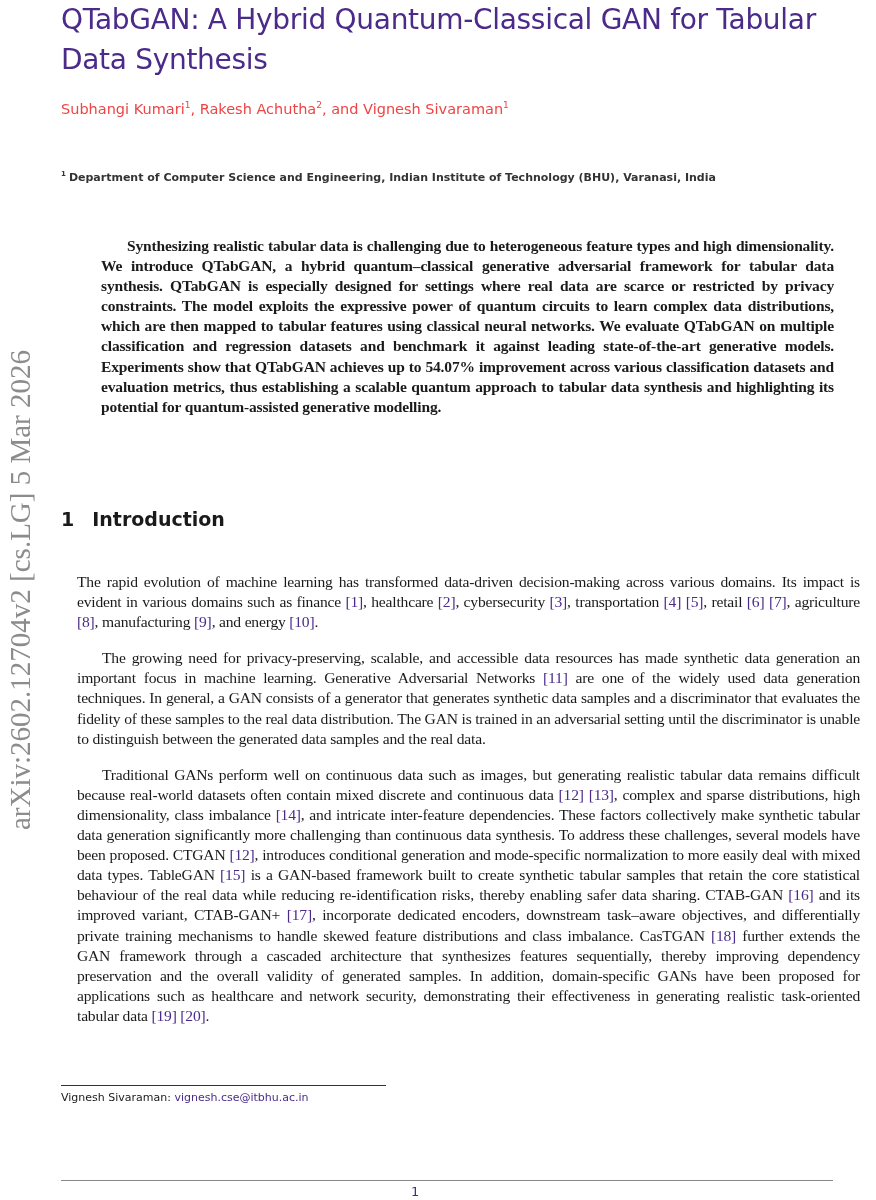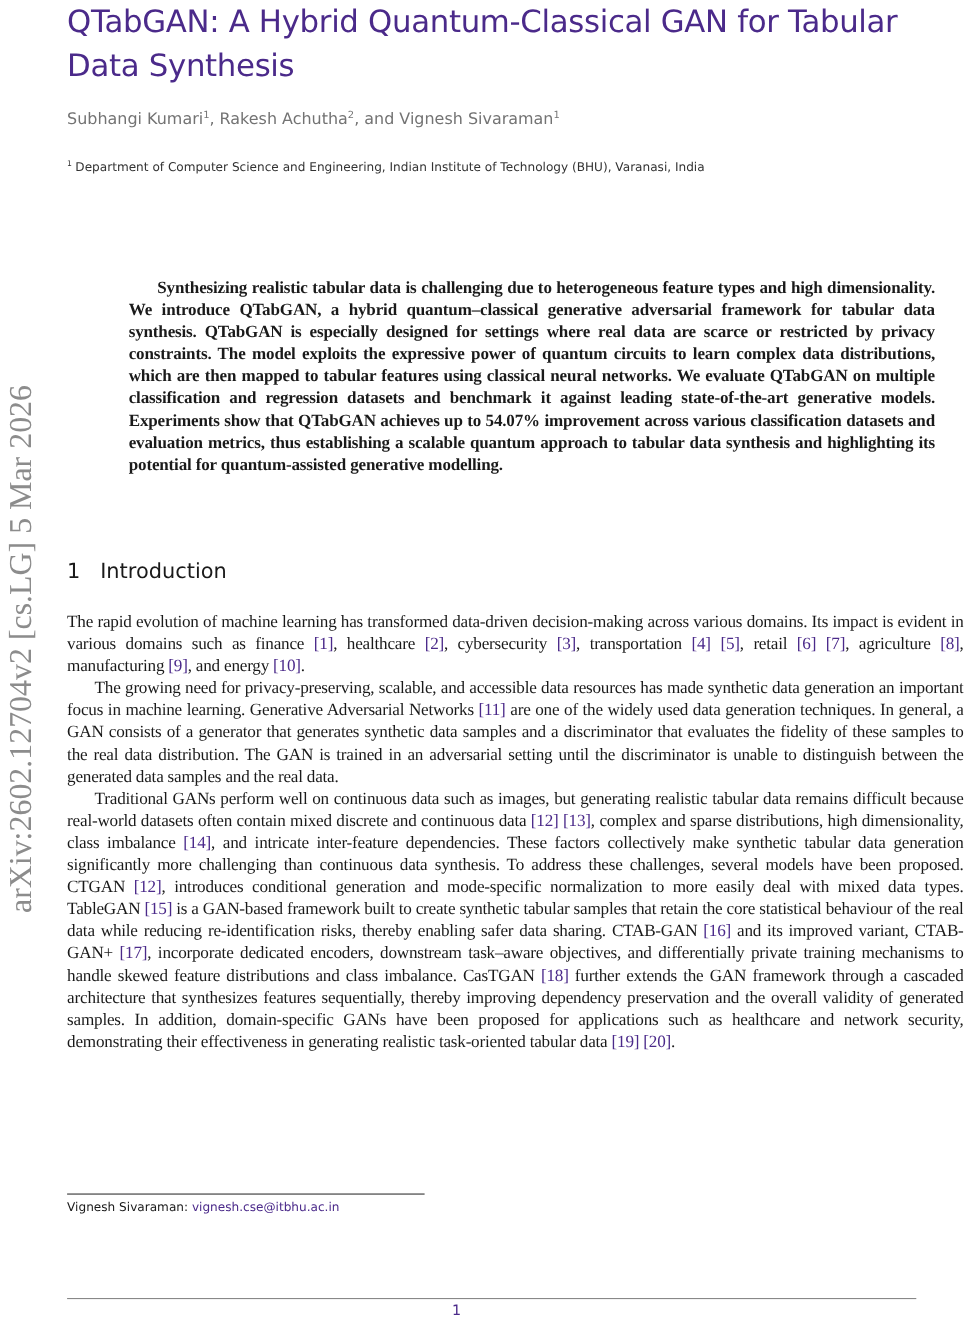--- a/index.html
+++ b/index.html
@@ -4,54 +4,54 @@
 <style>
   html, body { margin: 0; padding: 0; background: #ffffff; }
   body { width: 876px; height: 1200px; position: relative; overflow: hidden; color: #1a1a1a; }
   .title {
     position: absolute; left: 61px; top: 0px; width: 820px;
     font-family: "DejaVu Sans", sans-serif; font-size: 28px; line-height: 40px;
     color: #4b2a8a; font-weight: normal; margin: 0; letter-spacing: -0.3px;
   }
   .authors {
     position: absolute; left: 61px; top: 100px;
-    font-family: "DejaVu Sans", sans-serif; font-size: 14.5px; color: #737373;
+    font-family: "DejaVu Sans", sans-serif; font-size: 14.5px; color: #ef4444;
   }
   .authors sup { font-size: 9px; }
   .affils {
-    position: absolute; left: 61px; top: 139px;
-    font-family: "DejaVu Sans", sans-serif; font-size: 11px; line-height: 20px; color: #333;
+    position: absolute; left: 61px; top: 164px;
+    font-family: "DejaVu Sans", sans-serif; font-size: 11px; line-height: 20px; color: #333; font-weight: bold;
   }
   .affils sup { font-size: 7px; margin-right: 3px; }
   .abstract {
     position: absolute; left: 101px; top: 236px; width: 733px;
     font-family: "Liberation Serif", serif; font-weight: bold; font-size: 15.5px;
-    line-height: 20.1px; text-align: justify; text-indent: 26px; margin: 16px;
+    line-height: 20.1px; text-align: justify; text-indent: 26px; margin: 0;
     letter-spacing: -0.15px;
   }
   .watermark {
     position: absolute; left: 0px; top: 280px; width: 40px; height: 620px;
   }
   .watermark span {
     position: absolute; left: 50%; top: 50%;
     transform: translate(-50%, -50%) rotate(-90deg);
     white-space: nowrap; font-family: "Liberation Serif", serif;
     font-size: 29px; color: #8c8c8c;
   }
   .section-head {
     position: absolute; left: 61px; top: 508px;
-    font-family: "DejaVu Sans", sans-serif; font-size: 19px; color: #1a1a1a; margin: 0; font-weight: normal;
+    font-family: "DejaVu Sans", sans-serif; font-size: 19px; color: #1a1a1a; margin: 0; font-weight: bold;
   }
   .section-head .num { margin-right: 18px; }
   .body-text {
     position: absolute; left: 61px; top: 556px; width: 815px;
     font-family: "Liberation Serif", serif; font-size: 15.6px; line-height: 20.1px;
     text-align: justify; letter-spacing: -0.2px;
   }
-  .body-text p { margin: 0; text-indent: 25px; }
+  .body-text p { margin: 16px; text-indent: 25px; }
   .body-text p.first { text-indent: 0; }
   .cite { color: #4b2a8a; }
   .fn-rule { position: absolute; left: 61px; top: 1085px; width: 325px; border-top: 1px solid #333; }
   .footnotes {
     position: absolute; left: 61px; top: 1089px;
     font-family: "DejaVu Sans", sans-serif; font-size: 11px; line-height: 18.5px; color: #1a1a1a;
   }
   .footnotes a { color: #4b2a8a; text-decoration: none; }
   .page-rule { position: absolute; left: 61px; top: 1180px; width: 772px; border-top: 1px solid #888; }
   .page-num {

